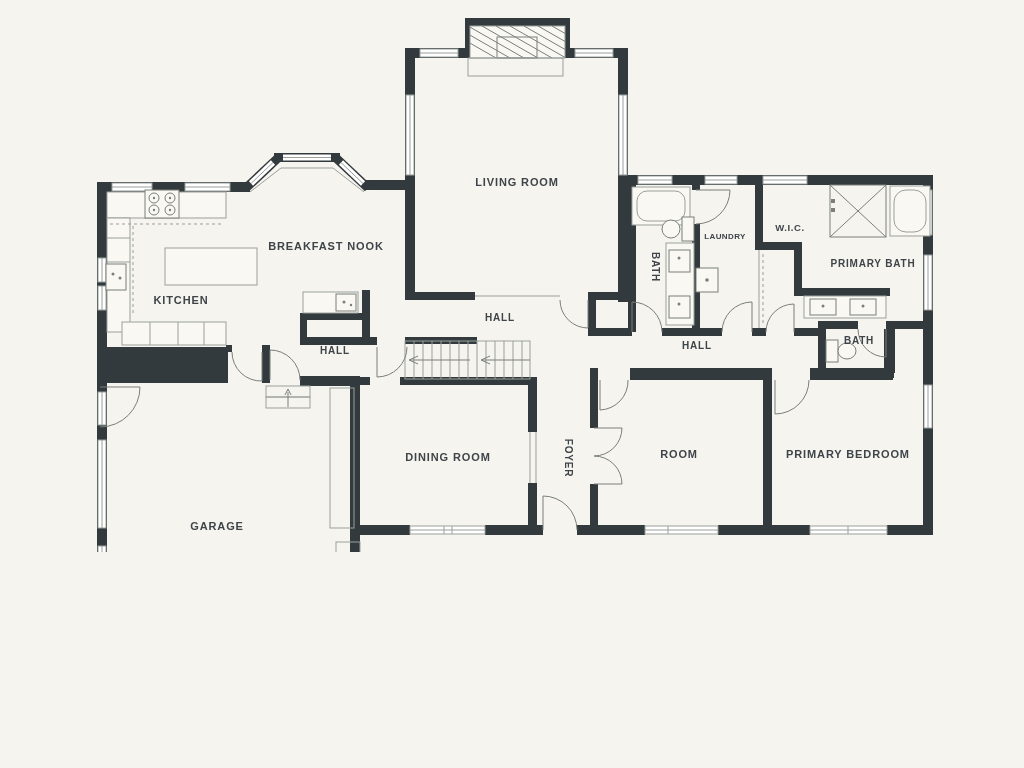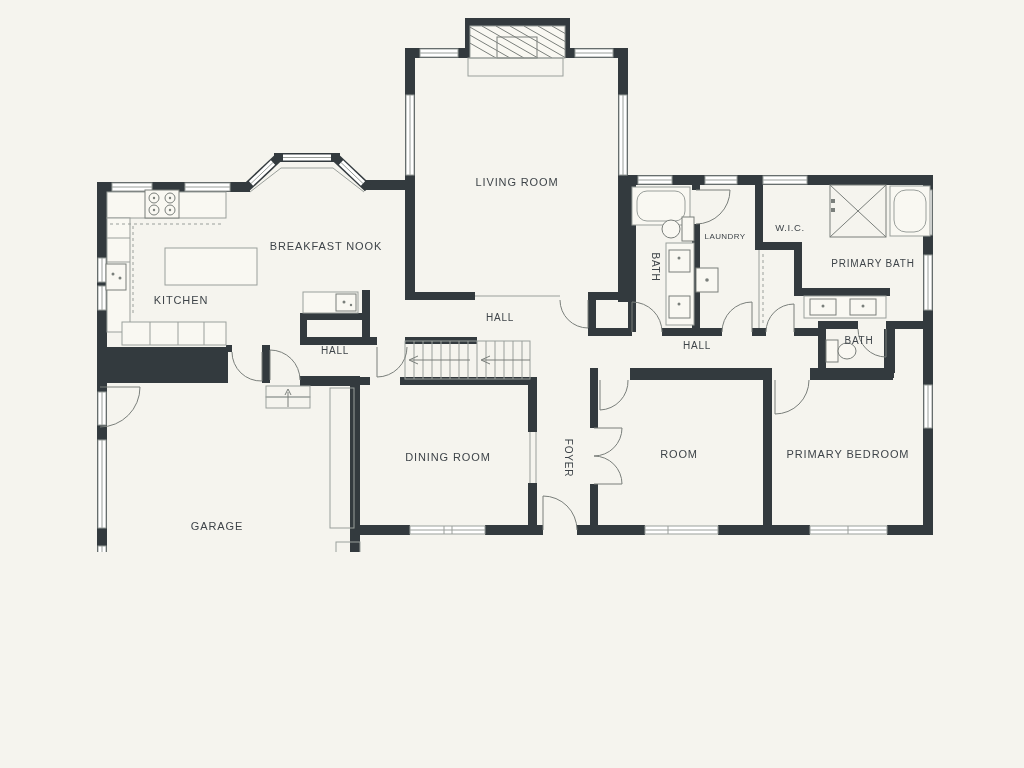--- a/index.html
+++ b/index.html
@@ -1,20 +1,20 @@
 <!DOCTYPE html>
 <html style="--background: #f5f4ee; --wall: #333a3e; --line: #9a9f9b; --line_dark: #7a7f7b; --text: #3e4449; --window_fill: #ffffff; --fixture_fill: #f9f8f2; --arrow: #16181a;"><head>
 <meta charset="utf-8">
 <style>
   :root{
     --background:#f5f4ee; --wall:#333a3e; --line:#9a9f9b; --line_dark:#7a7f7b;
     --text:#3e4449; --window_fill:#ffffff; --fixture_fill:#f9f8f2; --arrow:#16181a;
   }
   html,body{margin:0;padding:0;background:var(--background);}
-  .canvas{position:relative;width:1024px;height:552px;background:var(--background);overflow:hidden;}
+  .canvas{position:relative;width:1024px;height:552px;background:var(--background);overflow:hidden;font-weight:bold;}
   svg{display:block;}
   .wall{fill:var(--wall);stroke:none;}
   .wallstroke{stroke:var(--wall);stroke-width:9;fill:none;}
   .winstroke{stroke:var(--window_fill);stroke-width:6;fill:none;}
   .winline{stroke:var(--line);stroke-width:1;fill:none;}
   .win{fill:var(--window_fill);stroke:var(--line);stroke-width:1;}
   .thin{stroke:var(--line);stroke-width:1;fill:none;}
   .thind{stroke:var(--line_dark);stroke-width:1;fill:none;}
   .fix{fill:var(--fixture_fill);stroke:var(--line_dark);stroke-width:1;}
   .fixl{fill:var(--fixture_fill);stroke:var(--line);stroke-width:1;}

